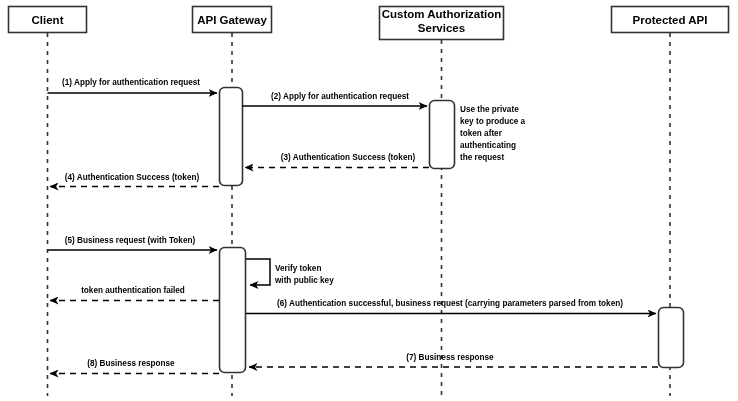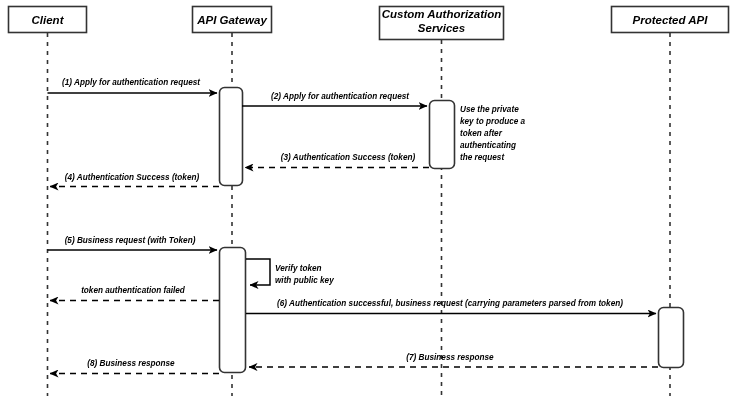--- a/index.html
+++ b/index.html
@@ -9,21 +9,20 @@
   }
   body {
     font-family: "Liberation Sans", sans-serif;
   }
   #diagram-root {
     position: relative;
     width: 738px;
     height: 401px;
     background: #ffffff;
     overflow: hidden;
-    font-style: italic;
   }
   svg.seq {
     position: absolute;
     left: 0;
     top: 0;
     width: 738px;
     height: 401px;
   }
   .lifeline-box {
     fill: #ffffff;

